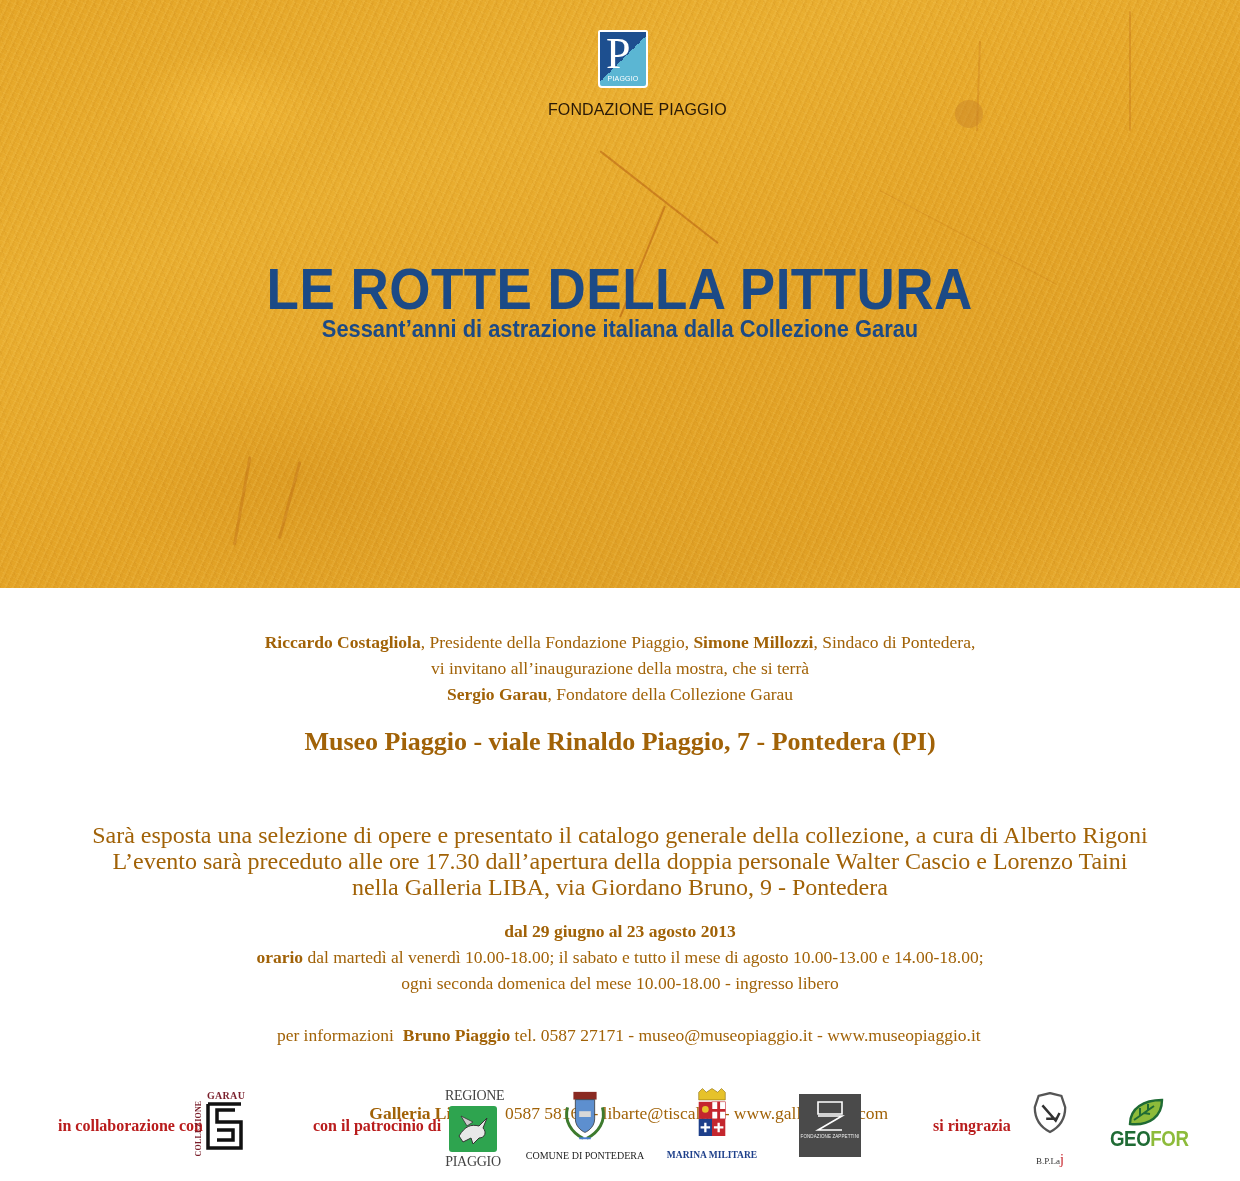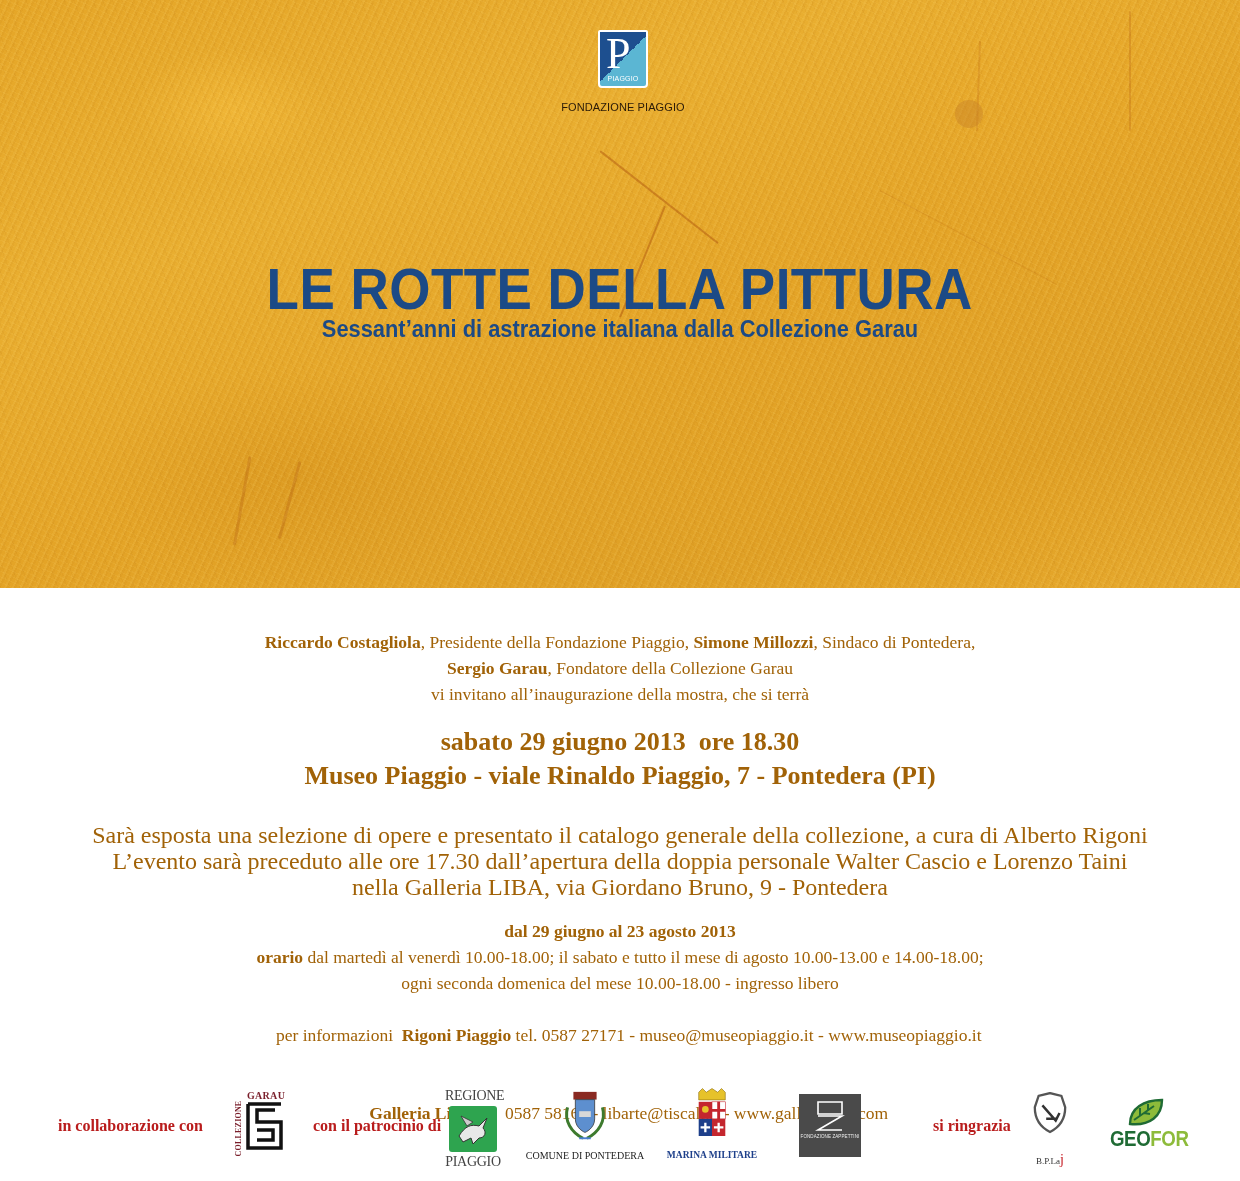--- a/index.html
+++ b/index.html
@@ -35,21 +35,21 @@
   }
   .piaggio-shield .p-letter {
     position: absolute; left: 6px; top: 0px; font-family: "Liberation Serif", serif;
     font-size: 44px; line-height: 44px; color: #ffffff; font-weight: normal;
   }
   .piaggio-shield .p-word {
     position: absolute; left: 0; right: 0; bottom: 4px; text-align: center;
     font-family: "Liberation Sans", sans-serif; font-size: 7px; color: #ffffff; letter-spacing: 0.2px;
   }
   .fondazione-label {
-    margin-top: 13px; font-family: "Liberation Sans", sans-serif; font-size: 11px;
+    margin-top: 13px; font-family: "Liberation Sans", sans-serif; font-size: 16px;
     color: #2a1a08; letter-spacing: 0.1px; white-space: nowrap;
   }
 
   .title-block { position: absolute; left: 0; width: 1240px; top: 258px; text-align: center; }
   .main-title {
     font-family: "Liberation Sans", "DejaVu Sans", sans-serif; font-weight: bold;
     font-size: 57px; line-height: 62px; color: #1c4a86; letter-spacing: 0.5px;
     transform: scaleX(0.93); display: inline-block;
   }
   .subtitle {
@@ -63,21 +63,21 @@
   .invite { top: 629px; font-size: 17.5px; line-height: 26px; }
   .event { top: 725px; font-size: 26px; line-height: 34px; font-weight: bold; }
   .info { top: 822px; font-size: 24px; line-height: 26px; }
   .schedule { top: 918px; font-size: 17.5px; line-height: 26px; }
   b { font-weight: bold; }
 
   
   .sponsor-label { position: absolute; font-size: 16px; font-weight: bold; color: #b91c1c; white-space: nowrap; }
   .logo { position: absolute; }
 
-  .garau { left: 195px; top: 1090px; width: 52px; height: 70px; margin-left: 40px; }
+  .garau { left: 195px; top: 1090px; width: 52px; height: 70px; }
   .garau .g-word { position: absolute; left: 12px; top: 0; font-size: 10px; font-weight: bold; color: #7a1f2b; letter-spacing: 0.3px; }
   .garau .g-vert { position: absolute; left: -24px; top: 34px; font-size: 8px; font-weight: bold; color: #7a1f2b; transform: rotate(-90deg); white-space: nowrap; letter-spacing: 0.2px; }
   .garau .g-mark { position: absolute; left: 10px; top: 12px; width: 38px; height: 48px; }
 
   .toscana { left: 445px; top: 1088px; width: 56px; height: 76px; text-align: center; }
   .toscana .t-top, .toscana .t-bot { font-size: 14px; color: #444; letter-spacing: -0.3px; }
   .toscana .t-box { width: 48px; height: 46px; margin: 2px auto; background: #2ea44f; border-radius: 3px; position: relative; }
 
   .pontedera { left: 522px; top: 1088px; width: 126px; height: 76px; text-align: center; }
   .pontedera .p-lab { position: absolute; left: 0; right: 0; top: 62px; font-size: 10px; color: #222; white-space: nowrap; }
@@ -122,45 +122,44 @@
   <div class="title-block">
     <div class="main-title">LE ROTTE DELLA PITTURA</div>
     <div class="subtitle">Sessant’anni di astrazione italiana dalla Collezione Garau</div>
   </div>
 </section>
 
 <div class="text invite">
   <div>
     <b>Riccardo Costagliola</b><span>, Presidente della Fondazione Piaggio, </span><b>Simone Millozzi</b><span>, Sindaco di Pontedera,</span>
   </div>
+  <div>vi invitano all’inaugurazione della mostra, che si terrà</div>
   <div>
     <b>Sergio Garau</b><span>, Fondatore della Collezione Garau</span>
   </div>
-  <div>vi invitano all’inaugurazione della mostra, che si terrà</div>
 </div>
 
 <div class="text event">
-  <div style="white-space:pre;">sabato 29 giugno 2013  ore 18.30</div>
   <div>Museo Piaggio - viale Rinaldo Piaggio, 7 - Pontedera (PI)</div>
 </div>
 
 <div class="text info">
   <div>Sarà esposta una selezione di opere e presentato il catalogo generale della collezione, a cura di Alberto Rigoni</div>
   <div>L’evento sarà preceduto alle ore 17.30 dall’apertura della doppia personale Walter Cascio e Lorenzo Taini</div>
   <div>nella Galleria LIBA, via Giordano Bruno, 9 - Pontedera</div>
 </div>
 
 <div class="text schedule">
   <div><b>dal 29 giugno al 23 agosto 2013</b></div>
   <div>
     <b>orario</b><span> dal martedì al venerdì 10.00-18.00; il sabato e tutto il mese di agosto 10.00-13.00 e 14.00-18.00;</span>
   </div>
   <div>ogni seconda domenica del mese 10.00-18.00 - ingresso libero</div>
   <div style="white-space:pre;">
-    <span>per informazioni  </span><b>Rigoni Piaggio</b><span> tel. 0587 27171 - museo@museopiaggio.it - www.museopiaggio.it</span>
+    <span>per informazioni  </span><b>Bruno Piaggio</b><span> tel. 0587 27171 - museo@museopiaggio.it - www.museopiaggio.it</span>
   </div>
   <div style="white-space:pre;">
     <b>Galleria Liba</b><span> tel.  0587 58165 - libarte@tiscali.it - www.gallerialiba.com</span>
   </div>
 </div>
 
 <div class="sponsor-label" style="left:58px;top:1117px;">in collaborazione con</div>
 
 <div class="logo garau">
   <span class="g-word">GARAU</span>

